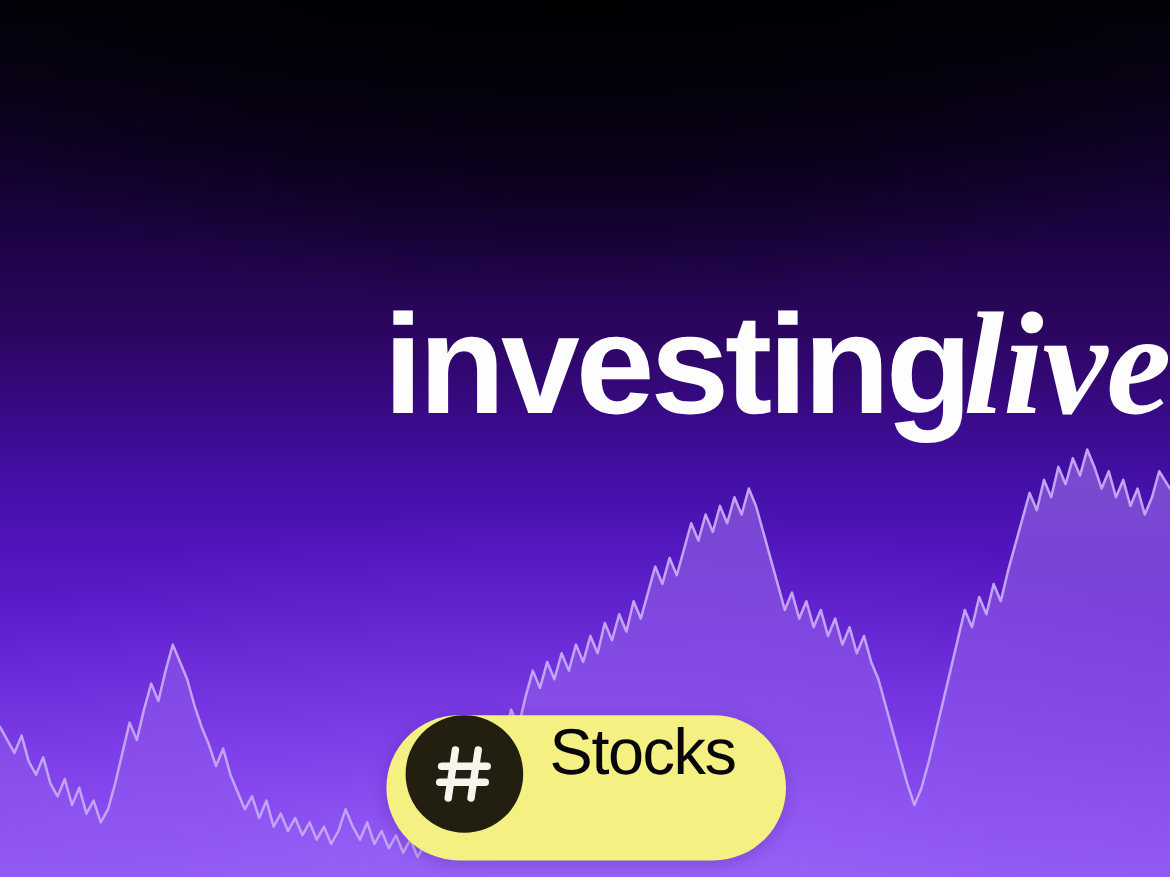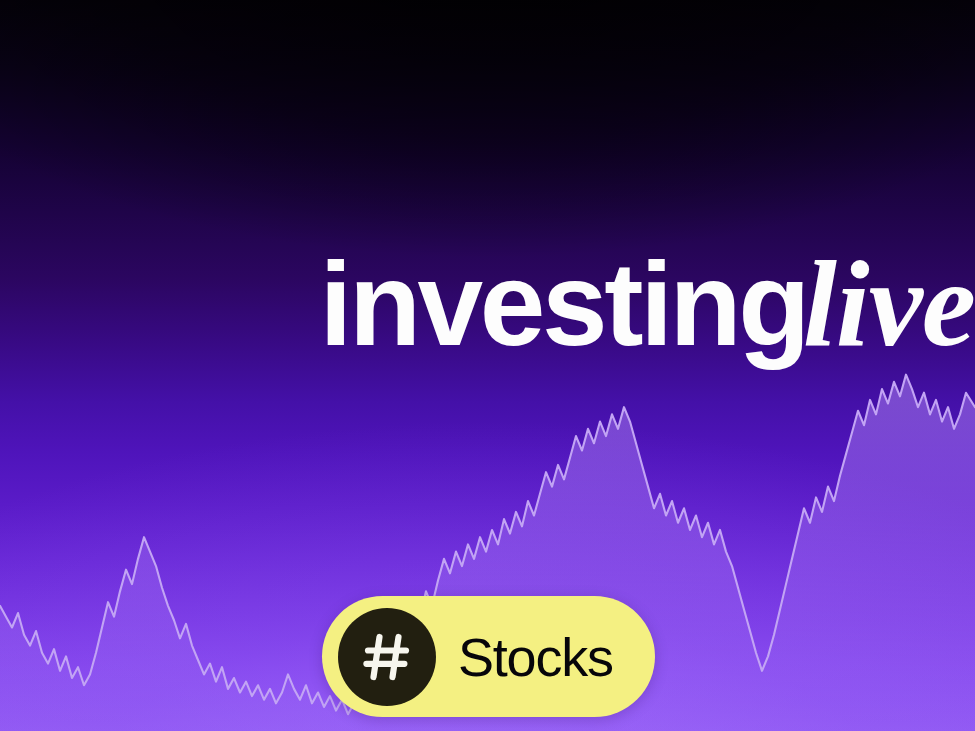--- a/index.html
+++ b/index.html
@@ -93,21 +93,21 @@
   
   .pill {
     position: absolute;
     left: 322px;
     top: 596px;
     width: 333px;
     height: 121px;
     background: #f4f082;
     border-radius: 62px;
     display: flex;
-    align-items: center;
+    align-items: flex-start;
     box-shadow: 0 3px 14px rgba(40,0,90,0.22);
   }
   .pill-badge {
     width: 98px;
     height: 98px;
     margin-left: 16px;
     border-radius: 50%;
     background: #221f10;
     display: flex;
     align-items: center;

